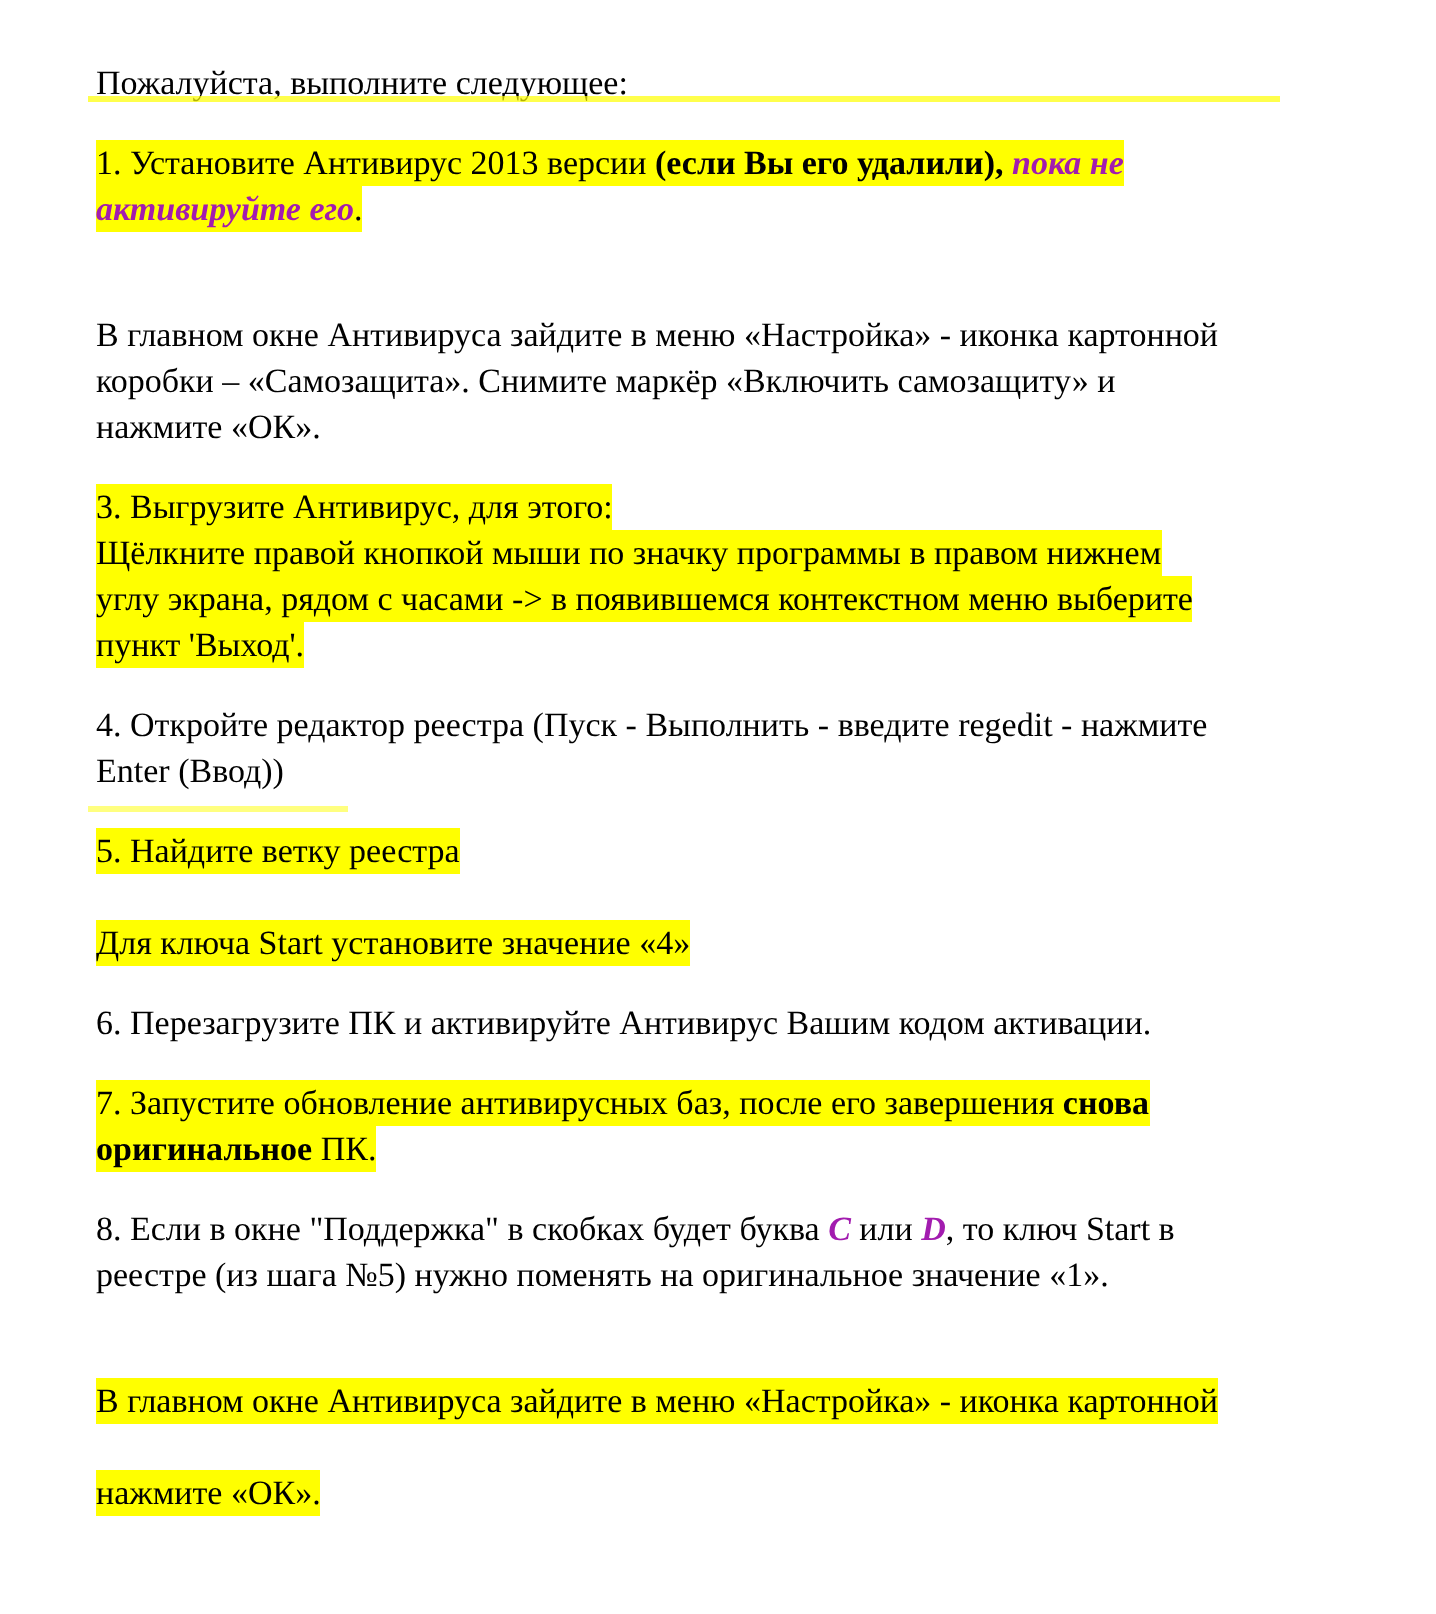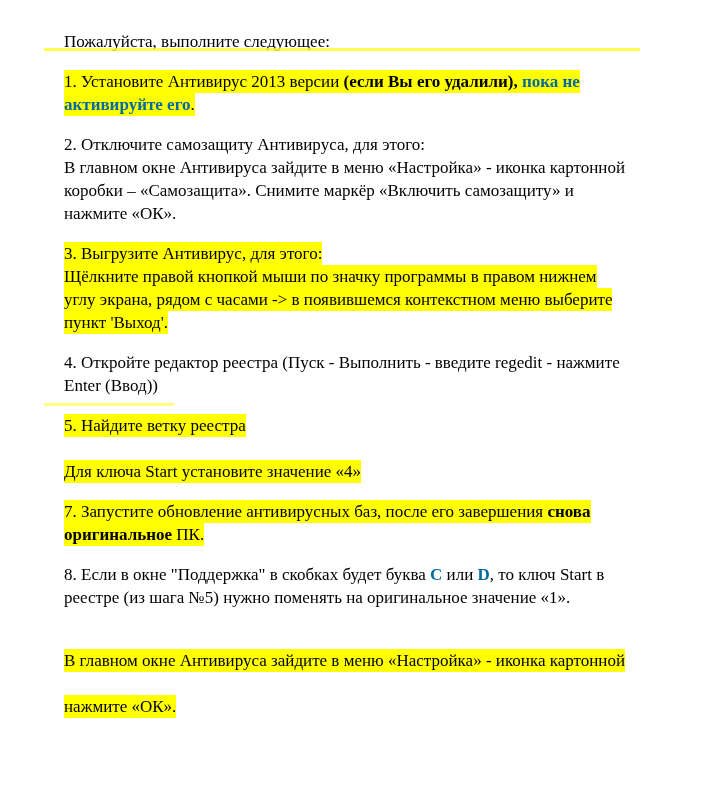--- a/index.html
+++ b/index.html
@@ -18,45 +18,46 @@
     width: 718px;
     height: 807px;
     padding: 30px 40px 0 48px;
     font-family: "Liberation Serif", "DejaVu Serif", serif;
     font-size: 17px;
     line-height: 23px;
     color: #000000;
     background: #ffffff;
   }
   p.para {
-    margin: 0 0 17px 16px;
+    margin: 0 0 17px 0;
     white-space: nowrap;
   }
   .hl {
     background: #ffff00;
     padding-top: 2px;
     padding-bottom: 2px;
   }
   .b { font-weight: bold; }
-  .r { color: #0369a1; }
+  .r { color: #a21caf; font-style: italic; }
   .strip {
     position: absolute;
     background: #ffff00;
   }
 </style>
 </head>
 <body>
 
 <div class="page">
   <div id="doc">
       <p class="para"><span>Пожалуйста, выполните следующее:</span></p>
       <p class="para"><span class="hl">1. Установите Антивирус 2013 версии </span><span class="hl b">(если Вы его удалили),</span><span class="hl"> </span><span class="hl b r">пока не</span><br><span class="hl b r">активируйте его</span><span class="hl">.</span></p>
-      <p class="para"><span>2. Отключите самозащиту Антивируса, для этого:</span><br><span>В главном окне Антивируса зайдите в меню «Настройка» - иконка картонной</span><br><span>коробки – «Самозащита». Снимите маркёр «Включить самозащиту» и</span><br><span>нажмите «ОК».</span></p>
+      <p class="para"><br><span>В главном окне Антивируса зайдите в меню «Настройка» - иконка картонной</span><br><span>коробки – «Самозащита». Снимите маркёр «Включить самозащиту» и</span><br><span>нажмите «ОК».</span></p>
       <p class="para"><span class="hl">3. Выгрузите Антивирус, для этого:</span><br><span class="hl">Щёлкните правой кнопкой мыши по значку программы в правом нижнем</span><br><span class="hl">углу экрана, рядом с часами -&gt; в появившемся контекстном меню выберите</span><br><span class="hl">пункт 'Выход'.</span></p>
       <p class="para"><span>4. Откройте редактор реестра (Пуск - Выполнить - введите regedit - нажмите</span><br><span>Enter (Ввод))</span></p>
       <p class="para"><span class="hl">5. Найдите ветку реестра</span><br><br><span class="hl">Для ключа Start установите значение «4»</span></p>
+      <p class="para"><span>6. Перезагрузите ПК и активируйте Антивирус Вашим кодом активации.</span></p>
       <p class="para"><span class="hl">7. Запустите обновление антивирусных баз, после его завершения </span><span class="hl b">снова</span><br><span class="hl b">оригинальное</span><span class="hl"> ПК.</span></p>
       <p class="para"><span>8. Если в окне "Поддержка" в скобках будет буква </span><span class="b r">C</span><span> или </span><span class="b r">D</span><span>, то ключ Start в</span><br><span>реестре (из шага №5) нужно поменять на оригинальное значение «1».</span></p>
       <p class="para"><br><span class="hl">В главном окне Антивируса зайдите в меню «Настройка» - иконка картонной</span><br><br><span class="hl">нажмите «ОК».</span></p>
     </div>
 <div class="strip" style="top: 48px; left: 44px; width: 596px; height: 3px; opacity: 0.7;"></div>
     <div class="strip" style="top: 403px; left: 44px; width: 130px; height: 3px; opacity: 0.5;"></div>
   </div>
 
 </body></html>

